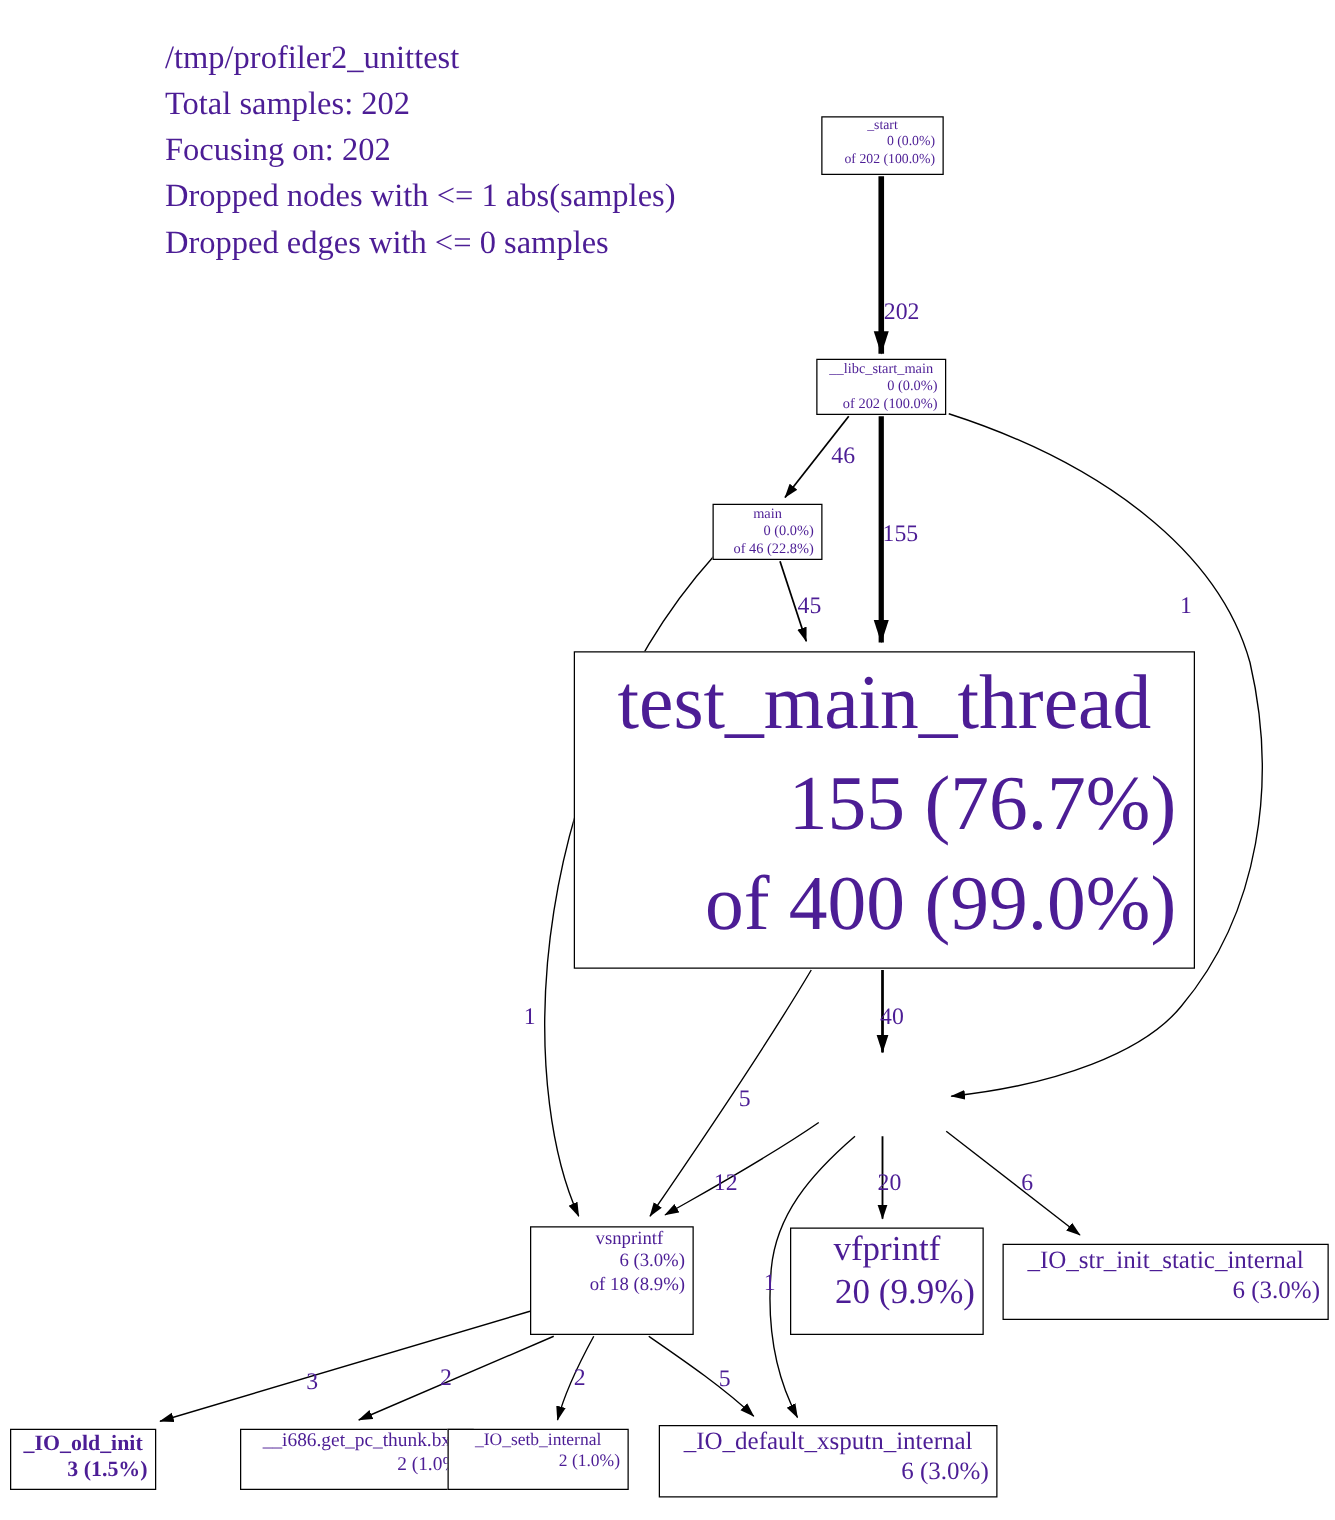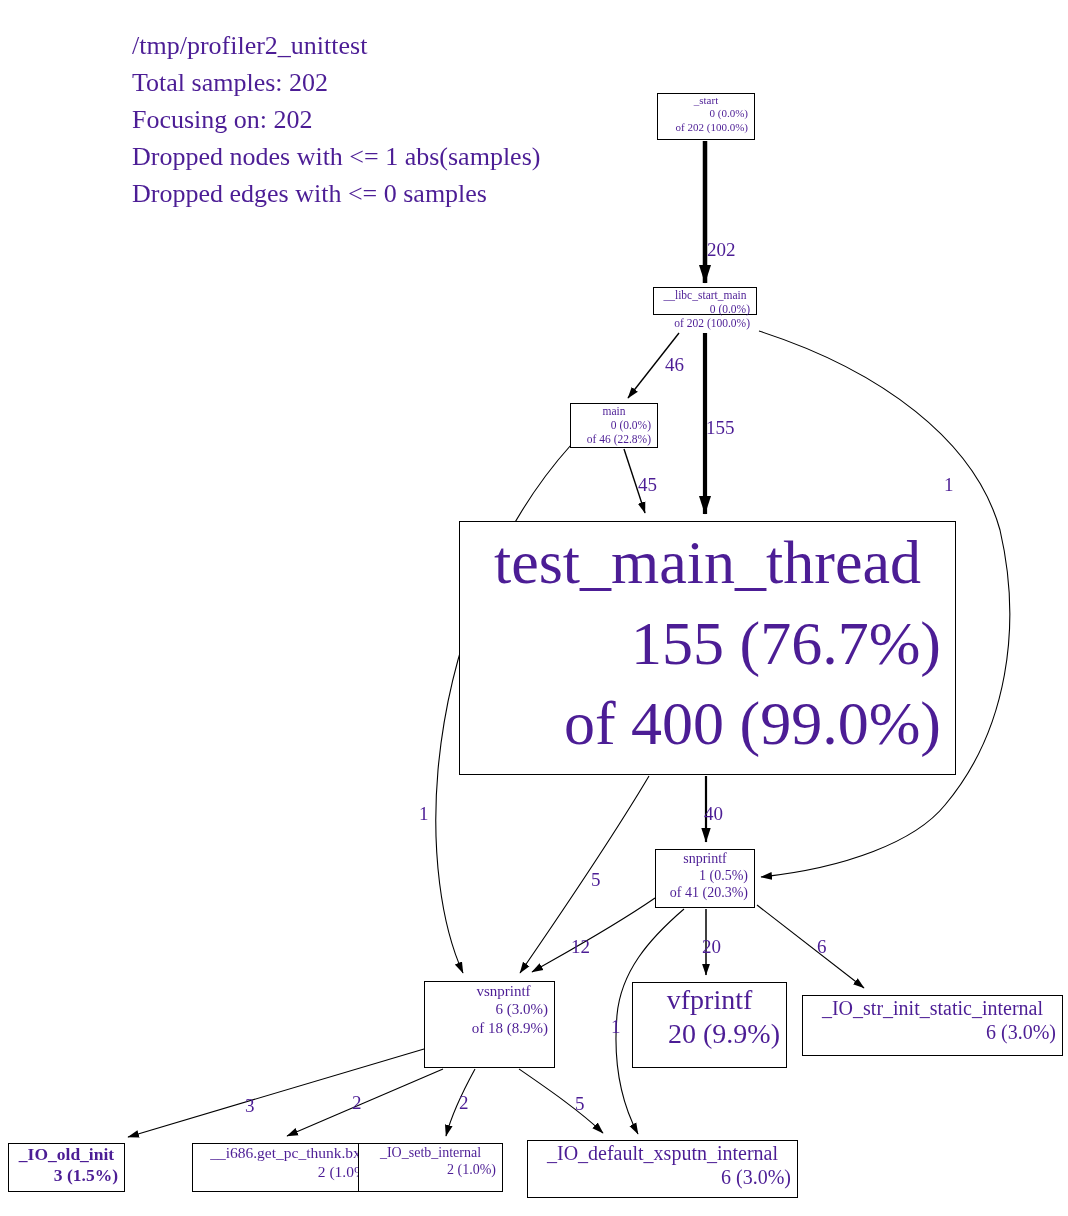--- a/index.html
+++ b/index.html
@@ -62,43 +62,38 @@
     <div>Dropped nodes with &lt;= 1 abs(samples)</div>
     <div>Dropped edges with &lt;= 0 samples</div>
   </div>
 
   <div class="node" style="left:657px;top:93px;width:98px;height:47px;font-size:11px;">
     <div class="nname">_start</div>
     <div class="nval">0 (0.0%)</div>
     <div class="nval">of 202 (100.0%)</div>
   </div>
 
-  <div class="node" style="left:653px;top:287px;width:104px;height:28px;font-size:11.5px;">
+  <div class="node" style="left:653px;top:287px;width:104px;height:45px;font-size:11.5px;">
     <div class="nname">__libc_start_main</div>
     <div class="nval">0 (0.0%)</div>
     <div class="nval">of 202 (100.0%)</div>
   </div>
 
   <div class="node" style="left:570px;top:403px;width:88px;height:45px;font-size:11.5px;">
     <div class="nname">main</div>
     <div class="nval">0 (0.0%)</div>
     <div class="nval">of 46 (22.8%)</div>
   </div>
 
   <div class="node big" style="left:459px;top:521px;width:497px;height:254px;font-size:62px;line-height:1.3;">
     <div class="nname">test_main_thread</div>
     <div class="nval">155 (76.7%)</div>
     <div class="nval">of 400 (99.0%)</div>
   </div>
 
-  <div class="node" style="left:655px;top:849px;width:100px;height:59px;font-size:14px;">
-    <div class="nname">snprintf</div>
-    <div class="nval">1 (0.5%)</div>
-    <div class="nval">of 41 (20.3%)</div>
-  </div>
 
   <div class="node" style="left:424px;top:981px;width:131px;height:87px;font-size:15px;padding-left:28px;">
     <div class="nname">vsnprintf</div>
     <div class="nval">6 (3.0%)</div>
     <div class="nval">of 18 (8.9%)</div>
   </div>
 
   <div class="node" style="left:632px;top:982px;width:155px;height:86px;font-size:28px;">
     <div class="nname">vfprintf</div>
     <div class="nval">20 (9.9%)</div>

